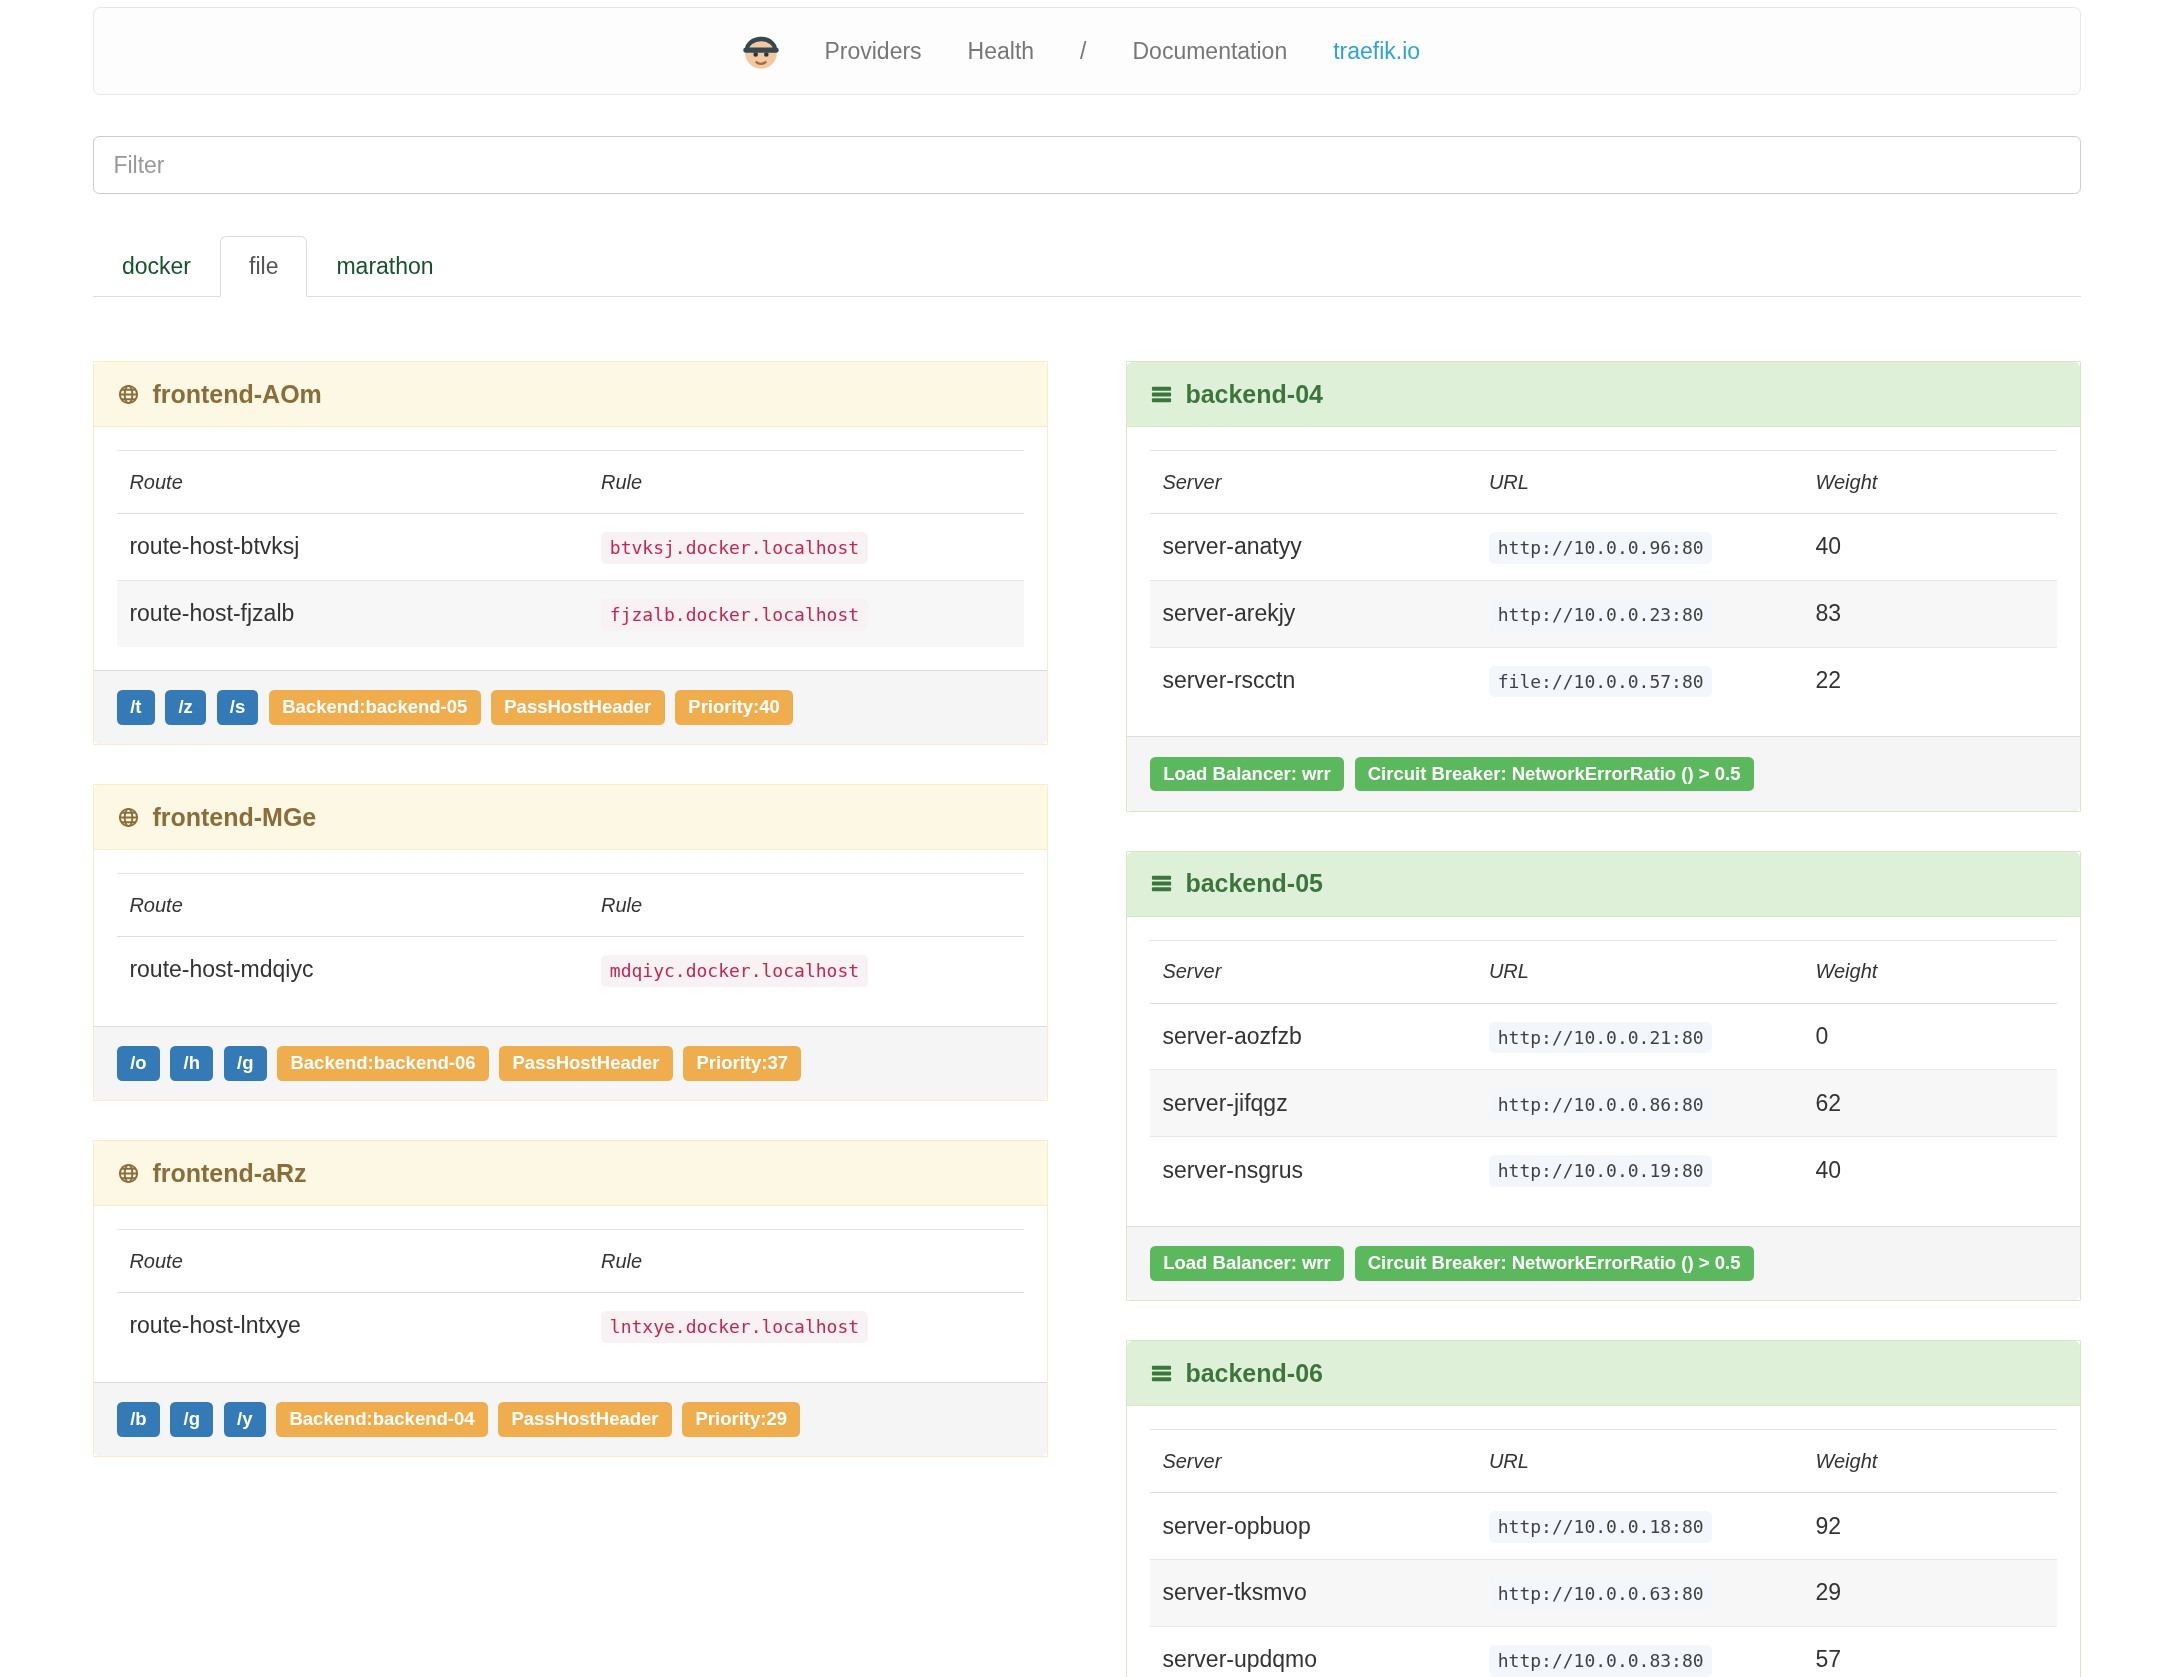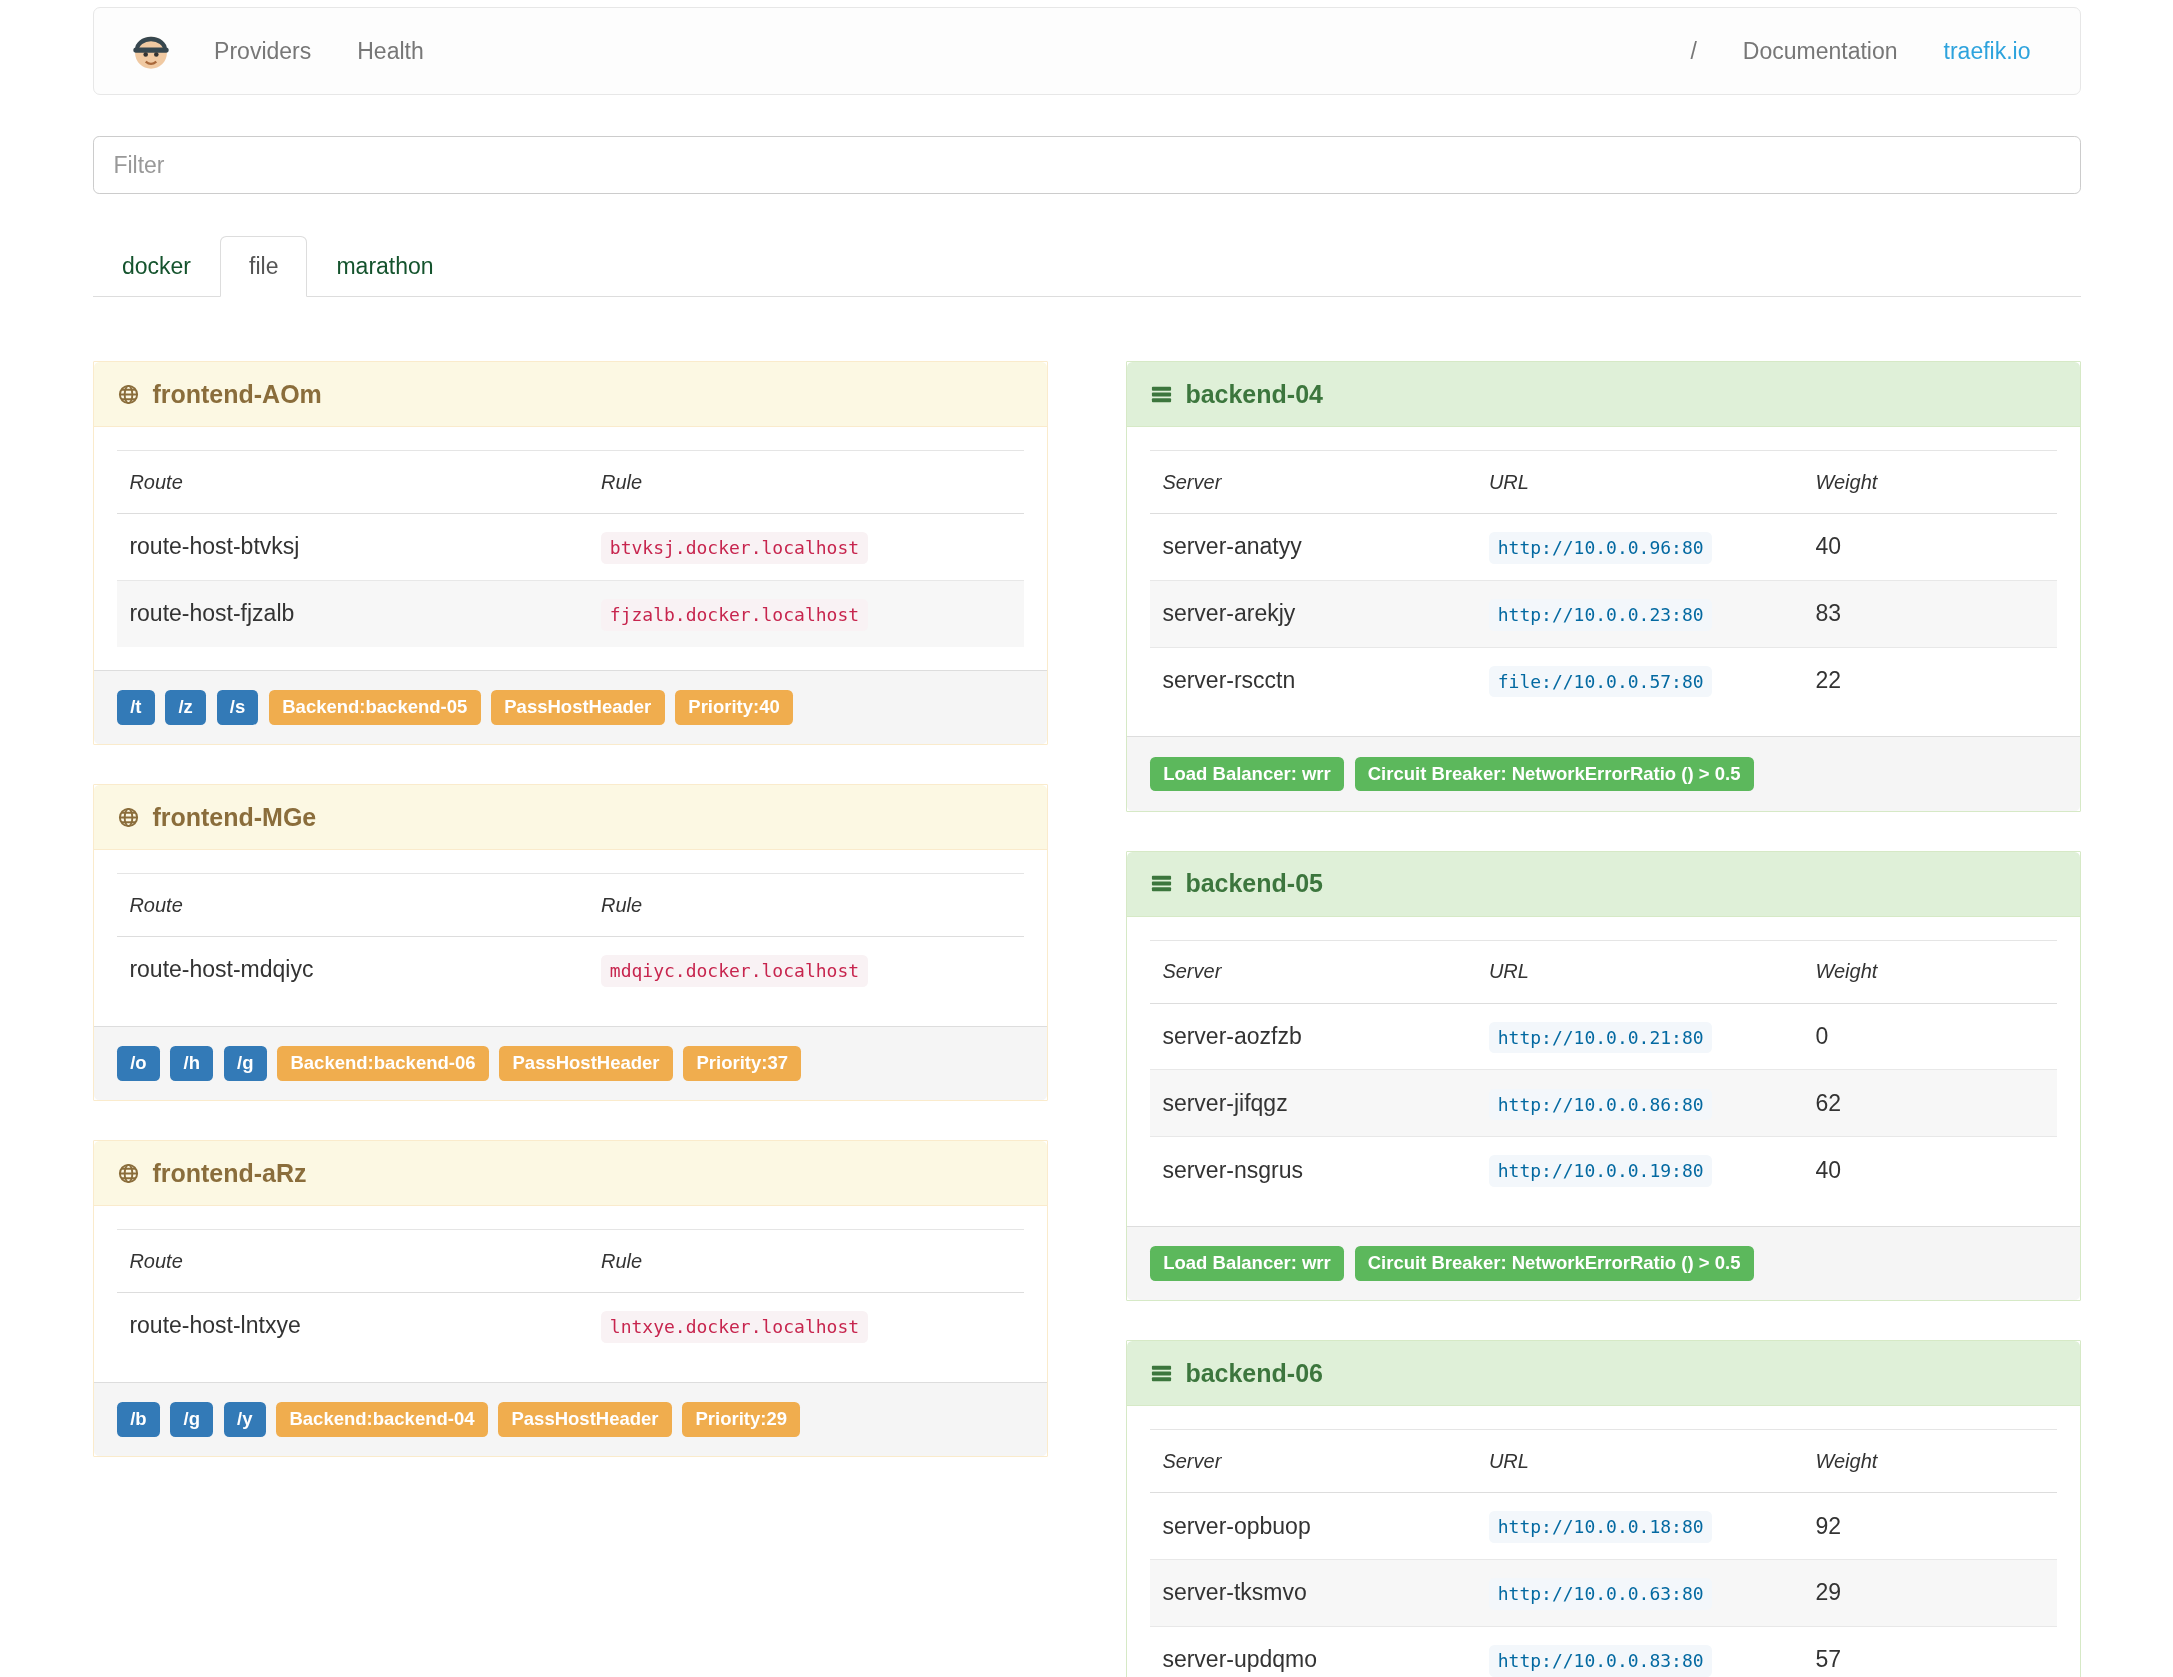--- a/index.html
+++ b/index.html
@@ -2,21 +2,21 @@
 <html><head>
 <meta charset="utf-8">
 <style>
   * { margin:0; padding:0; box-sizing:border-box; }
   html,body { background:#fff; width:2174px; height:1678px; overflow:hidden;
     font-family:"Liberation Sans", sans-serif; color:#333; font-size:23px; }
   .container { padding:0 93px; }
 
   
   .navbar { margin-top:7px; background:#fdfdfd; border:0.9px solid #e7e7e7; border-radius:7px;
-    height:88px; display:flex; align-items:center; justify-content:space-between; padding:0 26.5px; }
+    height:88px; display:flex; align-items:center; justify-content:center; padding:0 26.5px; }
   .nav-group { display:flex; align-items:center; }
   .nav-link { color:#777; text-decoration:none; padding:0 23px; font-size:23px; cursor:pointer; }
   .nav-link.brand-link { color:#2ea3dd; }
   .nav-sep { color:#777; padding:0 23px; }
   .logo { width:46px; height:46px; margin:0 17.6px 0 7px; display:inline-block; }
 
   
   .filter-wrap { margin-top:41px; }
   .filter-input { width:100%; height:58px; border:0.9px solid #ccc; border-radius:6.2px;
     padding:0 19.4px; font-size:23px; color:#404040; font-family:"Liberation Sans", sans-serif; outline:none; }
@@ -51,21 +51,21 @@
   tbody tr:first-child td { border-top:none; }
   tbody tr:nth-child(even) { background:#f7f7f7; }
   .fe-table .col-route { width:52%; }
   .be-table .col-server { width:36%; }
   .be-table .col-url { width:36%; }
   .be-table .col-weight { width:28%; }
 
   code { font-family:"DejaVu Sans Mono","Liberation Mono", monospace; font-size:18px;
     padding:5.3px 8.8px; border-radius:5.3px; }
   code.rule { color:#c7254e; background:#f9f2f4; }
-  code.url { color:#0369a1; background:#f3f7fb; }
+  code.url { color:#404040; background:#f3f7fb; }
 
   
   .label { display:inline-block; color:#fff; font-weight:bold; font-size:18.5px;
     padding:8px 13.2px; border-radius:5.3px; line-height:1; }
   .label-blue { background:#337ab7; }
   .label-orange { background:#f0ad4e; }
   .label-green { background:#5cb85c; }
 </style>
 </head>
 <body>

